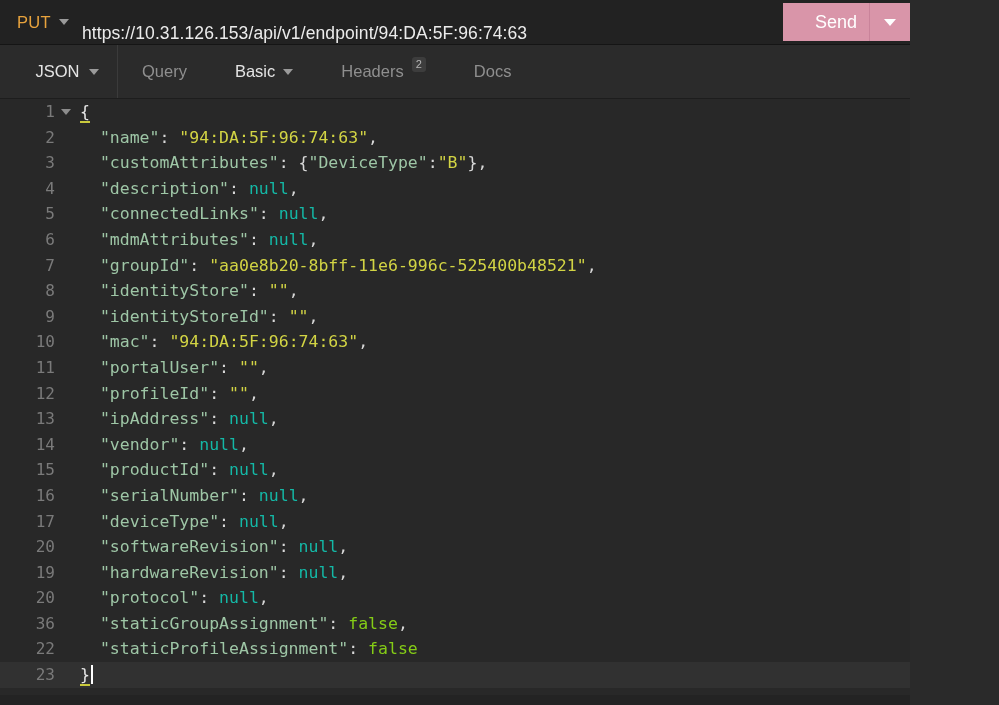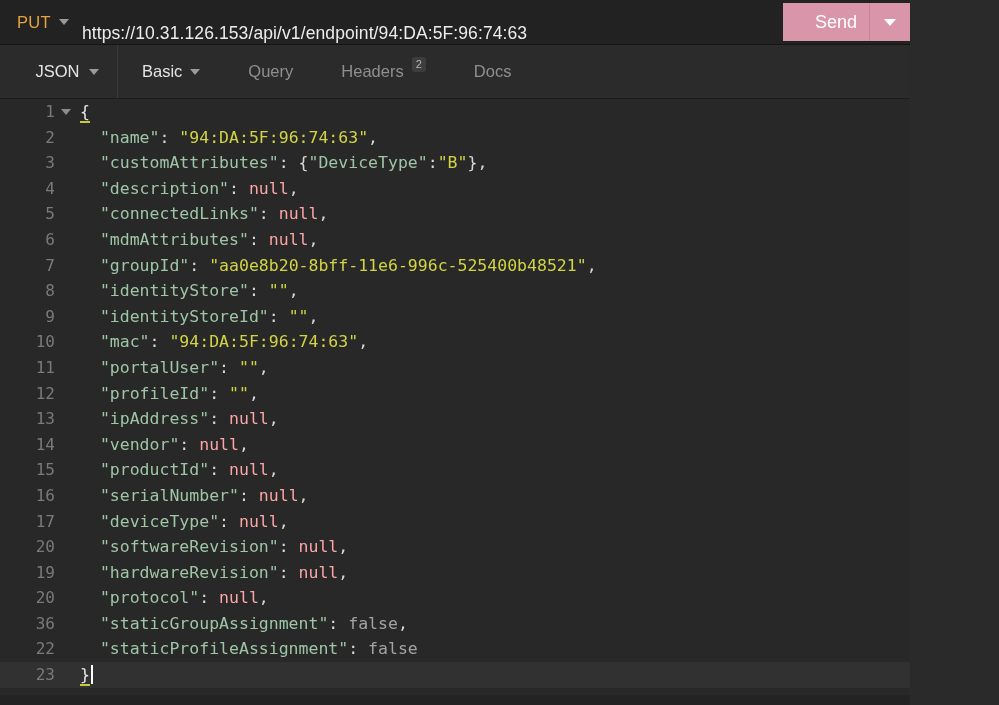--- a/index.html
+++ b/index.html
@@ -186,22 +186,22 @@
     width: 0; height: 0;
     border-left: 5px solid transparent;
     border-right: 5px solid transparent;
     border-top: 6px solid #8c8c8c;
   }
   .code-text { padding-left: 3px; }
 
   .tok-punct { color: #d8d8d8; }
   .tok-key   { color: #9ec6a6; }
   .tok-str   { color: #d2d444; }
-  .tok-null  { color: #fca5a5; }
-  .tok-bool  { color: #a3a3a3; }
+  .tok-null  { color: #14b8a6; }
+  .tok-bool  { color: #84cc16; }
   .brace-match {
     color: #e6e6e6;
     border-bottom: 2px solid #c9c93c;
   }
   .cursor {
     display: inline-block;
     width: 2px;
     height: 19px;
     background: #ffffff;
     vertical-align: -4px;
@@ -234,26 +234,26 @@
       </div>
     </div>
   </div>
 
   <div class="tabbar">
     <div class="body-type">
       <span class="body-type-label">JSON</span>
       <span class="caret"></span>
     </div>
     <div class="tabs">
+        <div class="tab">
+          <span>Query</span>
+        </div>
         <div class="tab active">
           <span>Basic</span>
           <span class="caret"></span>
-        </div>
-        <div class="tab">
-          <span>Query</span>
         </div>
         <div class="tab">
           <span>Headers</span>
           <span class="tab-badge">2</span>
         </div>
         <div class="tab">
           <span>Docs</span>
         </div>
       </div>
   </div>

